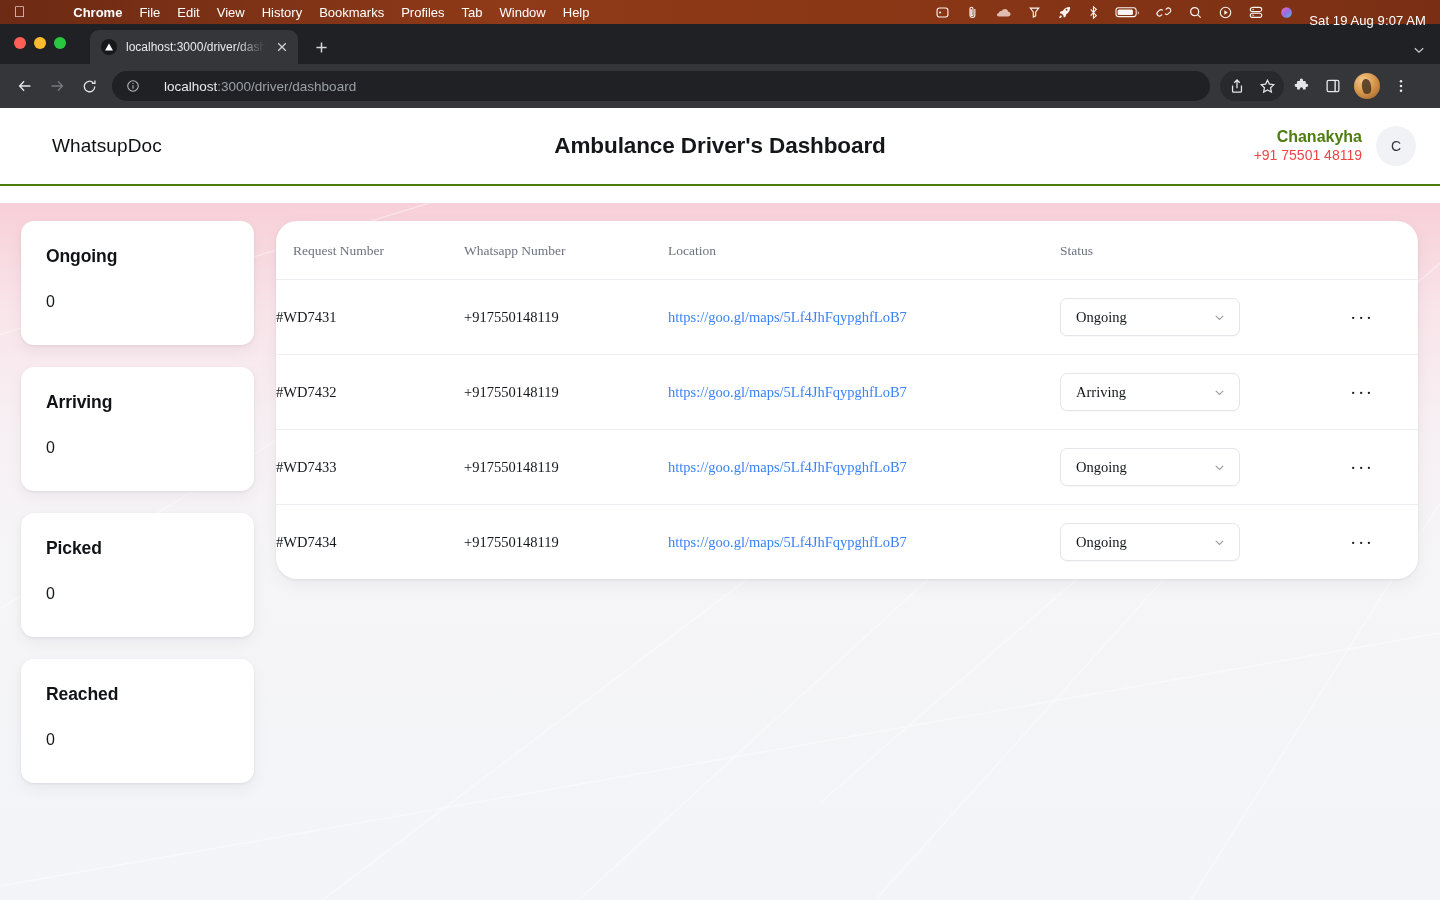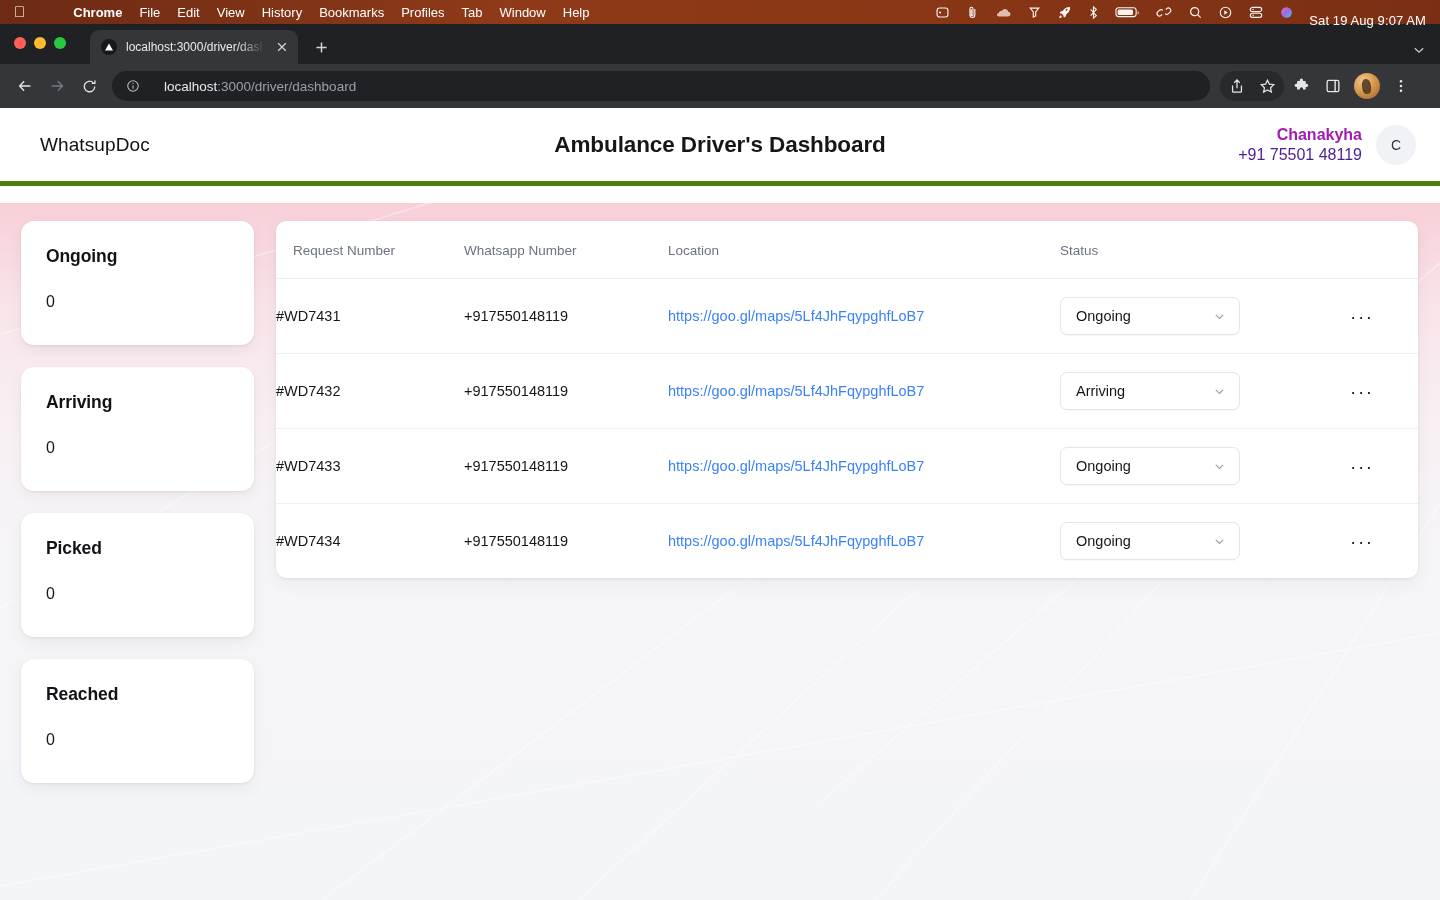--- a/index.html
+++ b/index.html
@@ -194,24 +194,24 @@
     height: 792px;
     background: #ffffff;
     overflow: hidden;
   }
 
   
   .app-header {
     position: relative;
     height: 78px;
     background: #ffffff;
-    border-bottom: 5px solid #4d7c0f;
-    display: flex;
-    align-items: center;
-    padding: 0 24px 0 40px;
+    border-bottom: 2px solid #4d7c0f;
+    display: flex;
+    align-items: center;
+    padding: 0 24px 0 52px;
     z-index: 5;
   }
   .brand {
     font-size: 19px;
     font-weight: 500;
     color: #101114;
     letter-spacing: .1px;
   }
   .app-title {
     position: absolute;
@@ -225,22 +225,22 @@
   }
   .user-block {
     margin-left: auto;
     display: flex;
     align-items: center;
     gap: 14px;
     position: relative;
     z-index: 6;
   }
   .user-text { text-align: right; line-height: 1.25; }
-  .user-name { font-size: 16px; font-weight: bold; color: #a21caf; }
-  .user-phone { font-size: 16px; color: #4c1d95; }
+  .user-name { font-size: 16px; font-weight: bold; color: #4d7c0f; }
+  .user-phone { font-size: 14px; color: #ef4444; }
   .user-avatar {
     width: 40px; height: 40px;
     border-radius: 50%;
     background: #f1f2f6;
     display: flex; align-items: center; justify-content: center;
     font-size: 14px;
     color: #31343a;
   }
 
   
@@ -297,24 +297,25 @@
   .stat-value {
     margin-top: 26px;
     font-size: 16px;
     color: #16181c;
   }
 
   
   .table-card {
     flex: 1;
     background: #fff;
-    border-radius: 10px;
+    border-radius: 21px;
     box-shadow: 0 1px 3px rgba(20,20,30,.07), 0 6px 18px rgba(20,20,35,.05);
     overflow: hidden;
     align-self: flex-start;
+    font-family: Liberation Serif, serif;
   }
   table { width: 100%; border-collapse: collapse; table-layout: fixed; }
   thead th {
     text-align: left;
     font-size: 13.5px;
     font-weight: normal;
     color: #6b7280;
     padding: 22px 0 20px 0;
     border-bottom: 1px solid #edeef1;
   }

